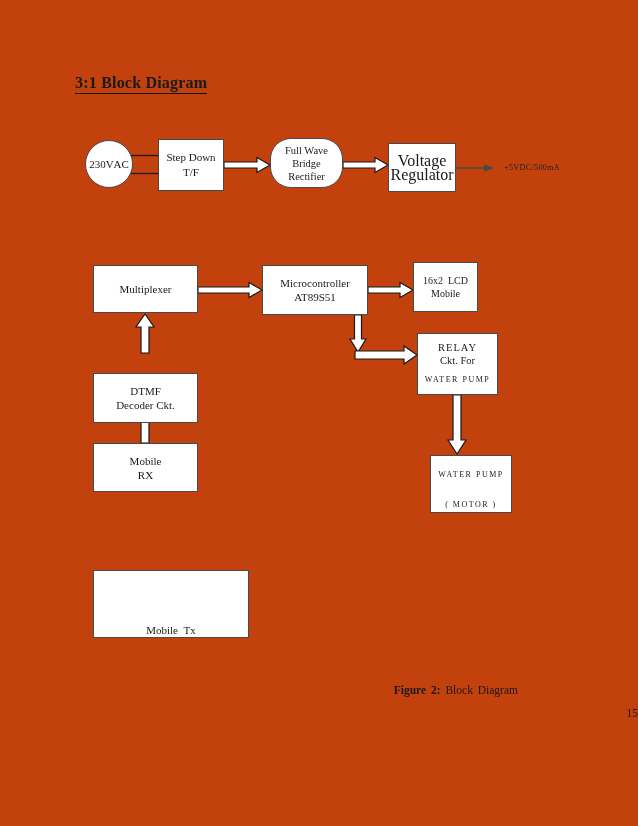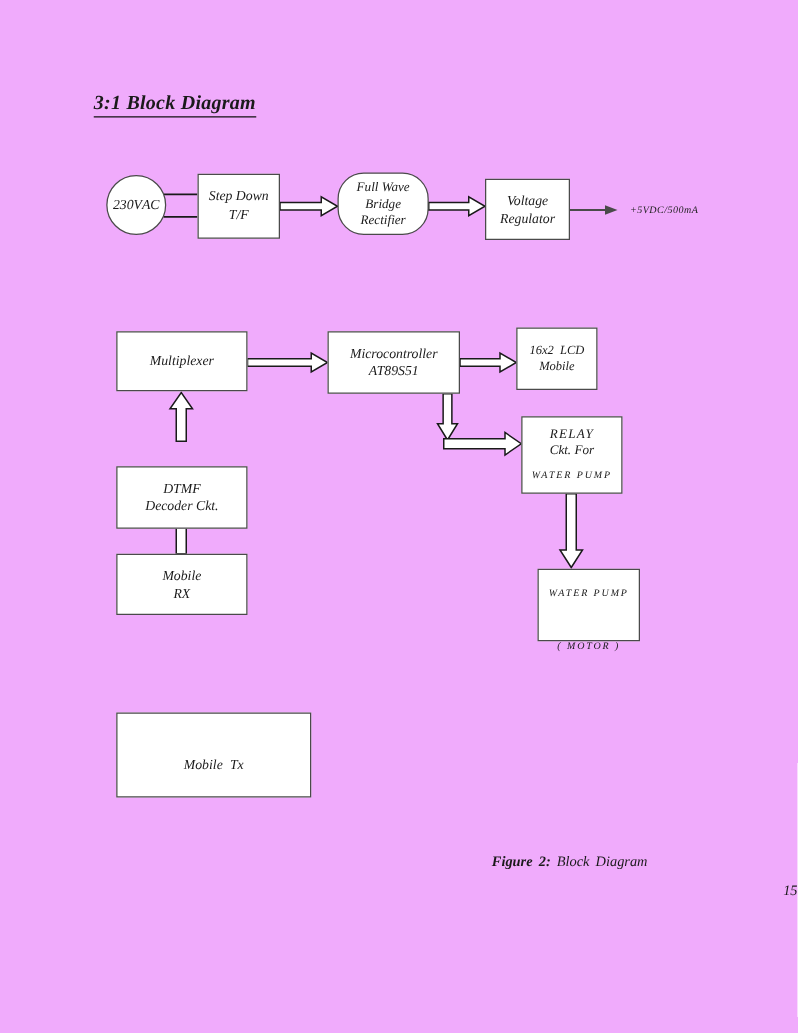--- a/index.html
+++ b/index.html
@@ -1,23 +1,22 @@
 <!DOCTYPE html>
 <html><head>
 <meta charset="utf-8">
 <style>
   html,body{margin:0;padding:0;background:#ffffff;}
   .page{
     position:relative;
     width:638px;height:826px;
-    background:#f0abfc;
+    background:#c2410c;
     font-family:"Liberation Serif", serif;
     color:#1a1a1a;
     overflow:hidden;
-    font-style:italic;
   }
   .title{
     position:absolute;left:75px;top:74px;
     font-size:16px;font-weight:bold;
     border-bottom:1.6px solid #111;
     padding-bottom:1px;
     letter-spacing:.2px;
   }
   .box{
     position:absolute;
@@ -86,21 +85,21 @@
     <span class="t">Step Down</span>
     <span class="t">T/F</span>
   </div>
 
   <div class="box" style="left:270px;top:138px;width:73px;height:50px;font-size:10.5px;line-height:13px;border-radius:21px;">
     <span class="t">Full Wave</span>
     <span class="t">Bridge</span>
     <span class="t">Rectifier</span>
   </div>
 
-  <div class="box" style="left:388px;top:143px;width:68px;height:49px;font-size:11px;line-height:14px;">
+  <div class="box" style="left:388px;top:143px;width:68px;height:49px;font-size:16px;line-height:14px;">
     <span class="t">Voltage</span>
     <span class="t">Regulator</span>
   </div>
 
   <div class="out-label">+5VDC/500mA</div>
 
   <div class="box" style="left:93px;top:265px;width:105px;height:48px;">
     <span class="t">Multiplexer</span>
   </div>
 
@@ -125,23 +124,23 @@
     <span class="t">Decoder Ckt.</span>
   </div>
 
   <div class="box" style="left:93px;top:443px;width:105px;height:49px;">
     <span class="t">Mobile</span>
     <span class="t">RX</span>
   </div>
 
   <div class="box" style="left:430px;top:455px;width:82px;height:58px;justify-content:flex-start;padding-top:12px;">
     <span class="t small-caps">WATER PUMP</span>
-    <span class="t small-caps" style="margin-top:28px;">( MOTOR )</span>
+    <span class="t small-caps" style="margin-top:16px;">( MOTOR )</span>
   </div>
 
-  <div class="box" style="left:93px;top:570px;width:156px;height:68px;justify-content:center;padding-top:16px;word-spacing:3px;">
+  <div class="box" style="left:93px;top:570px;width:156px;height:68px;justify-content:flex-end;padding-top:16px;word-spacing:3px;">
     <span class="t">Mobile Tx</span>
   </div>
 
   <div class="caption"><b>Figure 2:</b><span> Block Diagram</span></div>
   <div class="pagenum">15</div>
 
 </div>
 
 </body></html>

